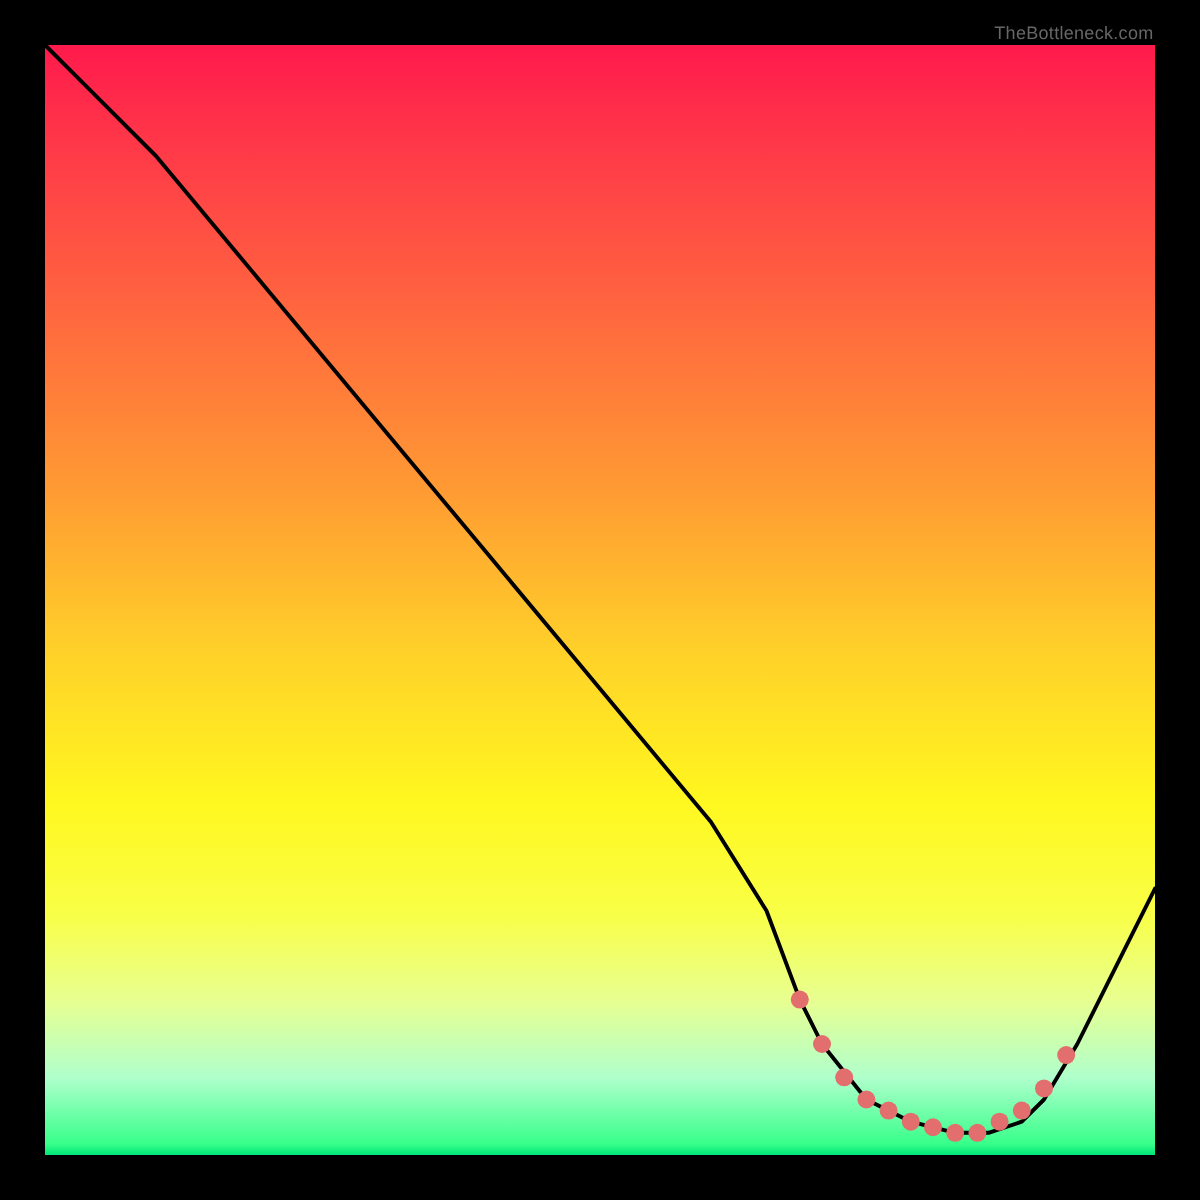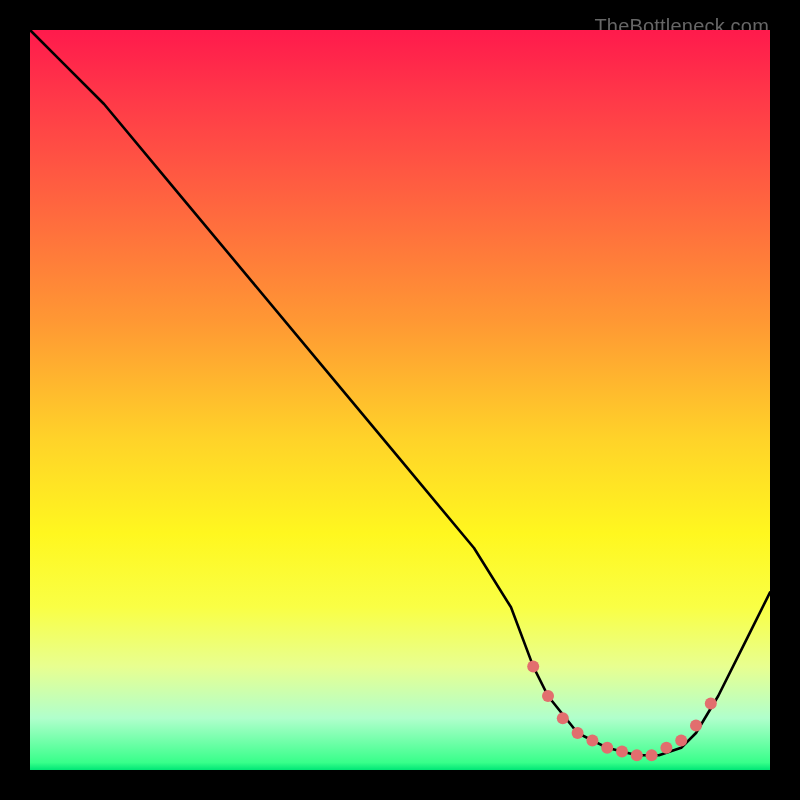--- a/index.html
+++ b/index.html
@@ -46,21 +46,21 @@
     top: 0;
     width: 740px;
     height: 740px;
     overflow: visible;
   }
   .watermark {
     position: absolute;
     right: 16px;
     top: 0px;
     color: #666;
-    font-size: 20px;
+    font-size: 12px;
     font-weight: 500;
     letter-spacing: 0.2px;
   }
 </style>
 </head>
 <body>
 
 <div class="frame">
   <div class="watermark">TheBottleneck.com</div>
 

